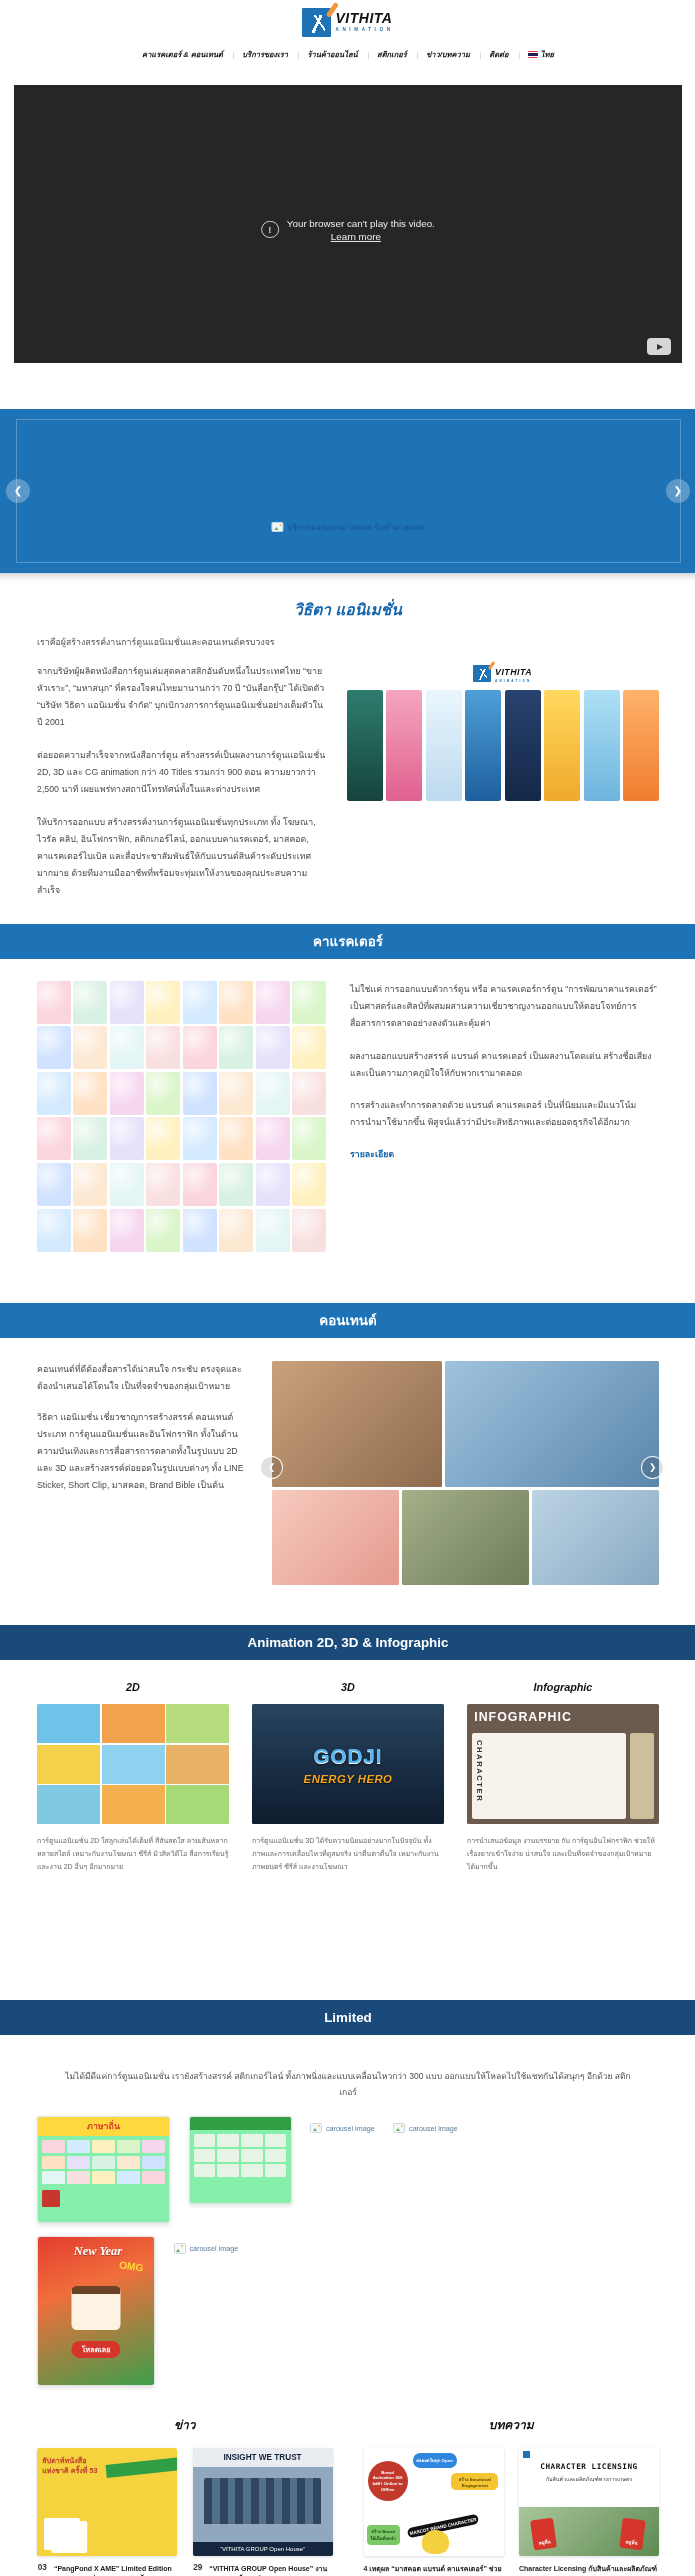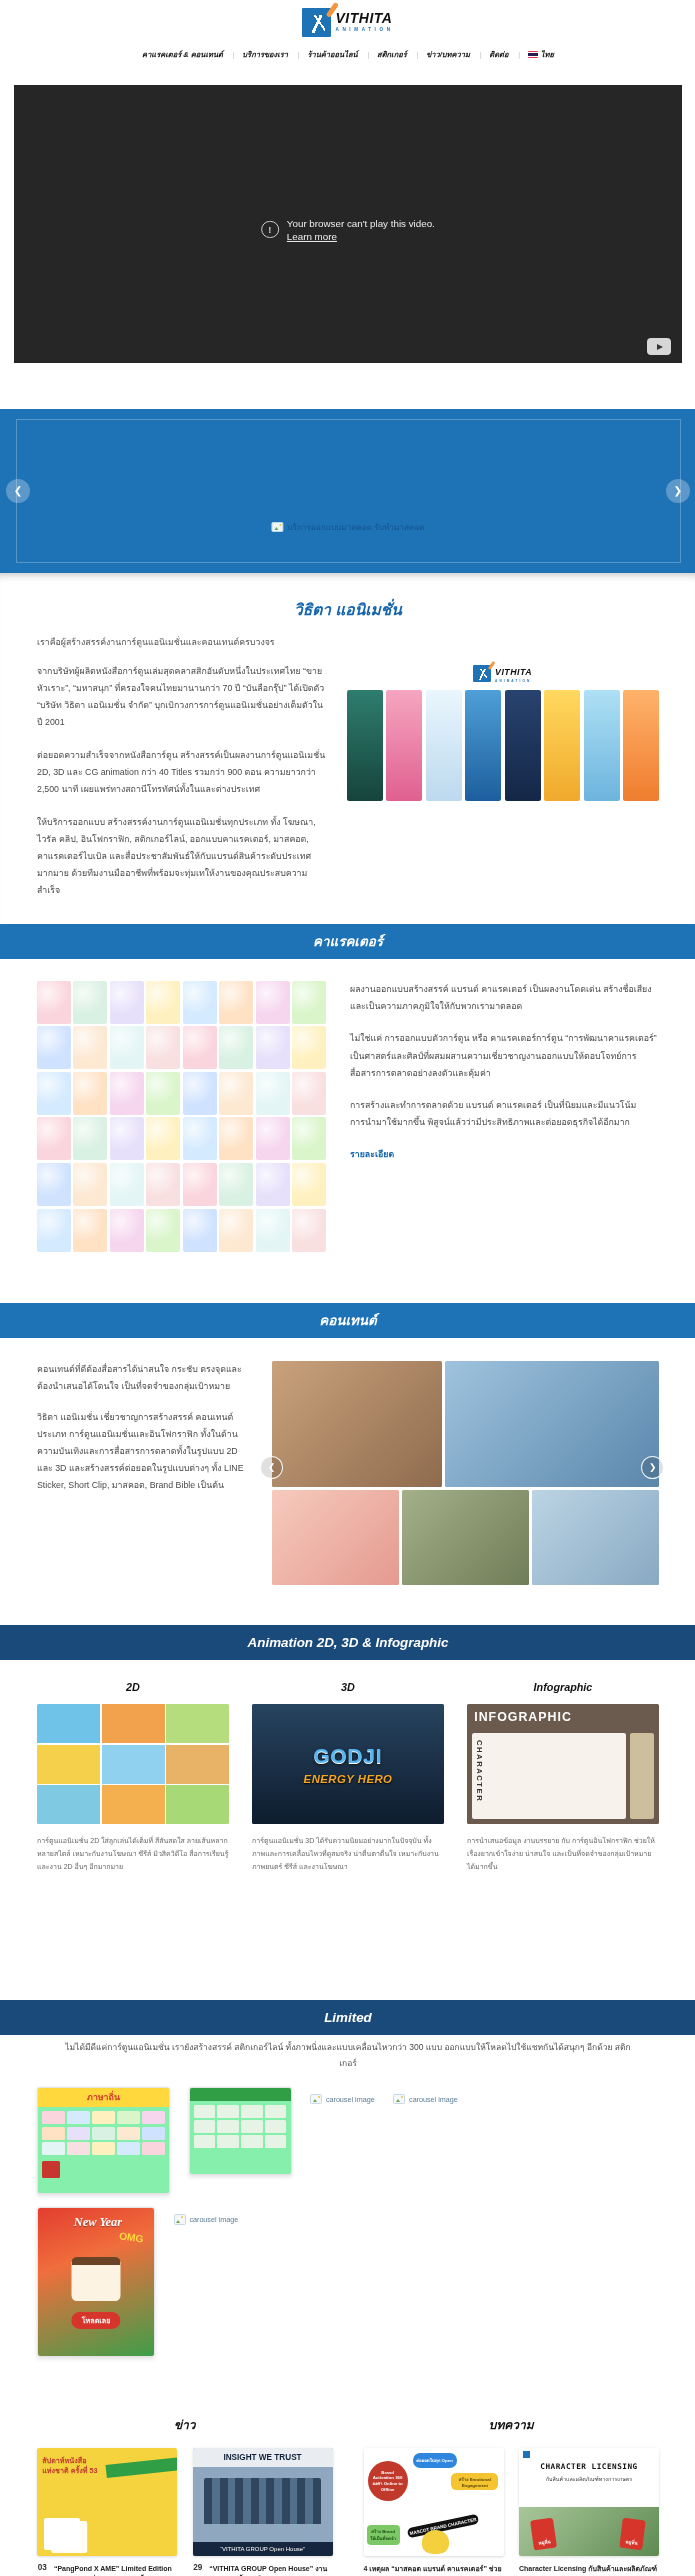--- a/index.html
+++ b/index.html
@@ -26,42 +26,42 @@
   .flag{display:inline-block;width:9.8px;height:6.7px;vertical-align:-0.5px;margin-right:3.1px;border-radius:1px;
       background:linear-gradient(180deg,#ef3340 0 16.6%,#fff 16.6% 33.3%,#241d4f 33.3% 66.6%,#fff 66.6% 83.3%,#ef3340 83.3% 100%);}
 
   
   .video{height:278px;margin:0 14.4px;background:#262626;position:relative;}
   .video-msg{position:absolute;left:50%;top:52%;transform:translate(-50%,-50%);
       display:flex;align-items:center;gap:8.2px;color:#eee;font-size:9.8px;}
   .err-ico{width:15.5px;height:15.5px;border:1px solid #cfcfcf;border-radius:50%;flex:0 0 auto;position:relative;}
   .err-ico::before{content:"!";position:absolute;left:50%;top:50%;transform:translate(-50%,-52%);
       font-weight:700;color:#cfcfcf;font-size:9.3px;}
-  .video-msg a{color:#eee;text-decoration:underline;display:block;margin-top:2.1px;cursor:pointer;}
+  .video-msg a{color:#eee;text-decoration:underline;display:block;margin-top:2.1px;cursor:pointer;margin-left:44px;}
   .yt-badge{position:absolute;right:10.3px;bottom:8.2px;width:24px;height:16.5px;background:rgba(255,255,255,.82);
       border-radius:4.1px;}
   .yt-badge::before{content:"";position:absolute;left:9.3px;top:5.2px;border-left:6.2px solid #333;
       border-top:3.1px solid transparent;border-bottom:3.1px solid transparent;}
 
   
   .hero{height:164px;margin-top:46px;background:#1e72b6;position:relative;}
   .hero-frame{position:absolute;inset:10.3px 15.5px;border:0.5px solid rgba(255,255,255,.25);}
   .car-arrow{position:absolute;top:50%;transform:translateY(-50%);width:24px;height:24px;border:none;
       border-radius:50%;background:rgba(255,255,255,.28);color:#fff;font-size:10.3px;cursor:pointer;line-height:24px;text-align:center;padding:0;}
   .car-arrow.left{left:6.2px;} .car-arrow.right{right:6.2px;}
   .car-broken{position:absolute;left:50%;top:68%;transform:translateX(-50%);display:flex;align-items:center;gap:3.6px;
       color:#15528d;font-size:8.2px;white-space:nowrap;}
   .bi{width:10.3px;height:8.2px;border:1px solid #bcd6ea;border-radius:1.5px;position:relative;background:#eef6fc;flex:0 0 auto;}
   .bi::before{content:"";position:absolute;left:1.5px;bottom:1px;border-left:2.6px solid transparent;
       border-right:2.6px solid transparent;border-bottom:3.6px solid #6aa84f;}
   .bi::after{content:"";position:absolute;right:1.5px;top:1px;width:2.1px;height:2.1px;border-radius:50%;background:#f0c040;}
 
   
   .wrap{padding:0 37px;}
-  .banner{height:35px;line-height:35px;text-align:center;color:#fff;font-size:13.4px;font-weight:700;font-style:italic;}
+  .banner{height:35px;line-height:35px;text-align:center;color:#fff;font-size:13.4px;font-weight:700;}
   .banner.blue{background:#1e72b6;} .banner.navy{background:#1a4a7a;}
   p.body{font-size:8.8px;line-height:1.95;color:#4a4a4a;margin:0 0 15.5px;}
   .link-more{color:#1565ad;font-weight:700;font-size:8.8px;cursor:pointer;text-decoration:none;display:inline-block;}
 
   
   .about{height:351px;box-shadow:inset 0 8.2px 8.2px -7.2px rgba(0,0,0,.28);padding-top:24px;overflow:hidden;}
   .about h2{margin:0 0 13.4px;text-align:center;color:#1565ad;font-size:15.5px;font-style:italic;font-weight:700;}
   .about .lead{font-size:8.8px;color:#555;margin:0 0 13.4px;}
   .about-cols{display:flex;gap:20.6px;}
   .about-left{width:289px;flex:0 0 auto;}
@@ -109,21 +109,21 @@
   .energy{font-size:11.3px;font-weight:900;font-style:italic;color:#f5a623;text-shadow:0 1px 1.5px #000;letter-spacing:0.5px;}
   .art-info{background:#6b5a4e;height:100%;position:relative;}
   .info-head{position:absolute;left:7.2px;top:6.2px;color:#fff;font-weight:900;font-size:12.4px;letter-spacing:1px;}
   .info-sheet{position:absolute;left:5.2px;right:33px;top:29px;bottom:5.2px;background:#f7f3ec;border-radius:2.1px;}
   .info-side{position:absolute;right:5.2px;top:29px;bottom:5.2px;width:24px;background:#cdbf9c;border-radius:2.1px;}
   .info-vert{position:absolute;left:8.2px;top:36px;writing-mode:vertical-rl;font-weight:800;color:#333;
       font-size:7.7px;letter-spacing:1.5px;}
   .caption{font-size:7px;line-height:1.85;color:#666;margin-top:10.3px;}
 
   
-  .stickers-body{height:367px;padding-top:4px;overflow:hidden;}
+  .stickers-body{height:367px;padding-top:33px;overflow:hidden;}
   .stk-intro{max-width:582px;margin:0 auto 15.5px;text-align:center;font-size:8.5px;line-height:1.9;color:#4a4a4a;}
   .stk-row{display:flex;align-items:flex-start;gap:18.5px;margin:0 0 13.4px;}
   .stk-card{background:#86efac;border:0.5px solid #e3e3e3;border-radius:3.1px;box-shadow:0 1.5px 4.1px rgba(0,0,0,.12);overflow:hidden;cursor:pointer;}
   .cardA{width:133px;height:107px;}
   .cardA .hd{background:#ffd83d;color:#d6352b;font-weight:900;text-align:center;font-size:8.8px;padding:2.6px 0;}
   .stk-grid{display:grid;grid-template-columns:repeat(5,1fr);gap:2.1px;padding:4.1px;}
   .stk-grid i{display:block;height:13.4px;border-radius:1.5px;}
   .qr{width:17.5px;height:17.5px;background:#c8372d;margin:1px 0 0 4.1px;border-radius:1.5px;}
   .cardB{width:103px;height:88px;}
   .cardB .hd{background:#2f9e44;height:13.4px;}
@@ -315,22 +315,22 @@
         <div class="tile" style="background-color:#ffe1c4"></div>
         <div class="tile" style="background-color:#f6d6ef"></div>
         <div class="tile" style="background-color:#d9f5c9"></div>
         <div class="tile" style="background-color:#cfe2ff"></div>
         <div class="tile" style="background-color:#fde8d2"></div>
         <div class="tile" style="background-color:#e3f6f5"></div>
         <div class="tile" style="background-color:#f9e0e0"></div>
     </div>
     <div class="chars-right">
       <div>
-        <p class="body">ผลงานออกแบบสร้างสรรค์ แบรนด์ คาแรคเตอร์ เป็นผลงานโดดเด่น สร้างชื่อเสียงและเป็นความภาคภูมิใจให้กับพวกเรามาตลอด</p>
-          <p class="body">ไม่ใช่แค่ การออกแบบตัวการ์ตูน หรือ คาแรคเตอร์การ์ตูน “การพัฒนาคาแรคเตอร์” เป็นศาสตร์และศิลป์ที่ผสมผสานความเชี่ยวชาญงานออกแบบให้ตอบโจทย์การสื่อสารการตลาดอย่างลงตัวและคุ้มค่า</p>
+        <p class="body">ไม่ใช่แค่ การออกแบบตัวการ์ตูน หรือ คาแรคเตอร์การ์ตูน “การพัฒนาคาแรคเตอร์” เป็นศาสตร์และศิลป์ที่ผสมผสานความเชี่ยวชาญงานออกแบบให้ตอบโจทย์การสื่อสารการตลาดอย่างลงตัวและคุ้มค่า</p>
+          <p class="body">ผลงานออกแบบสร้างสรรค์ แบรนด์ คาแรคเตอร์ เป็นผลงานโดดเด่น สร้างชื่อเสียงและเป็นความภาคภูมิใจให้กับพวกเรามาตลอด</p>
           <p class="body">การสร้างและทำการตลาดด้วย แบรนด์ คาแรคเตอร์ เป็นที่นิยมและมีแนวโน้มการนำมาใช้มากขึ้น พิสูจน์แล้วว่ามีประสิทธิภาพและต่อยอดธุรกิจได้อีกมาก</p>
       </div>
       <a class="link-more">รายละเอียด</a>
     </div>
   </div>
 </section>
 
 <div class="banner blue">
   <span>คอนเทนต์</span>
 </div>

